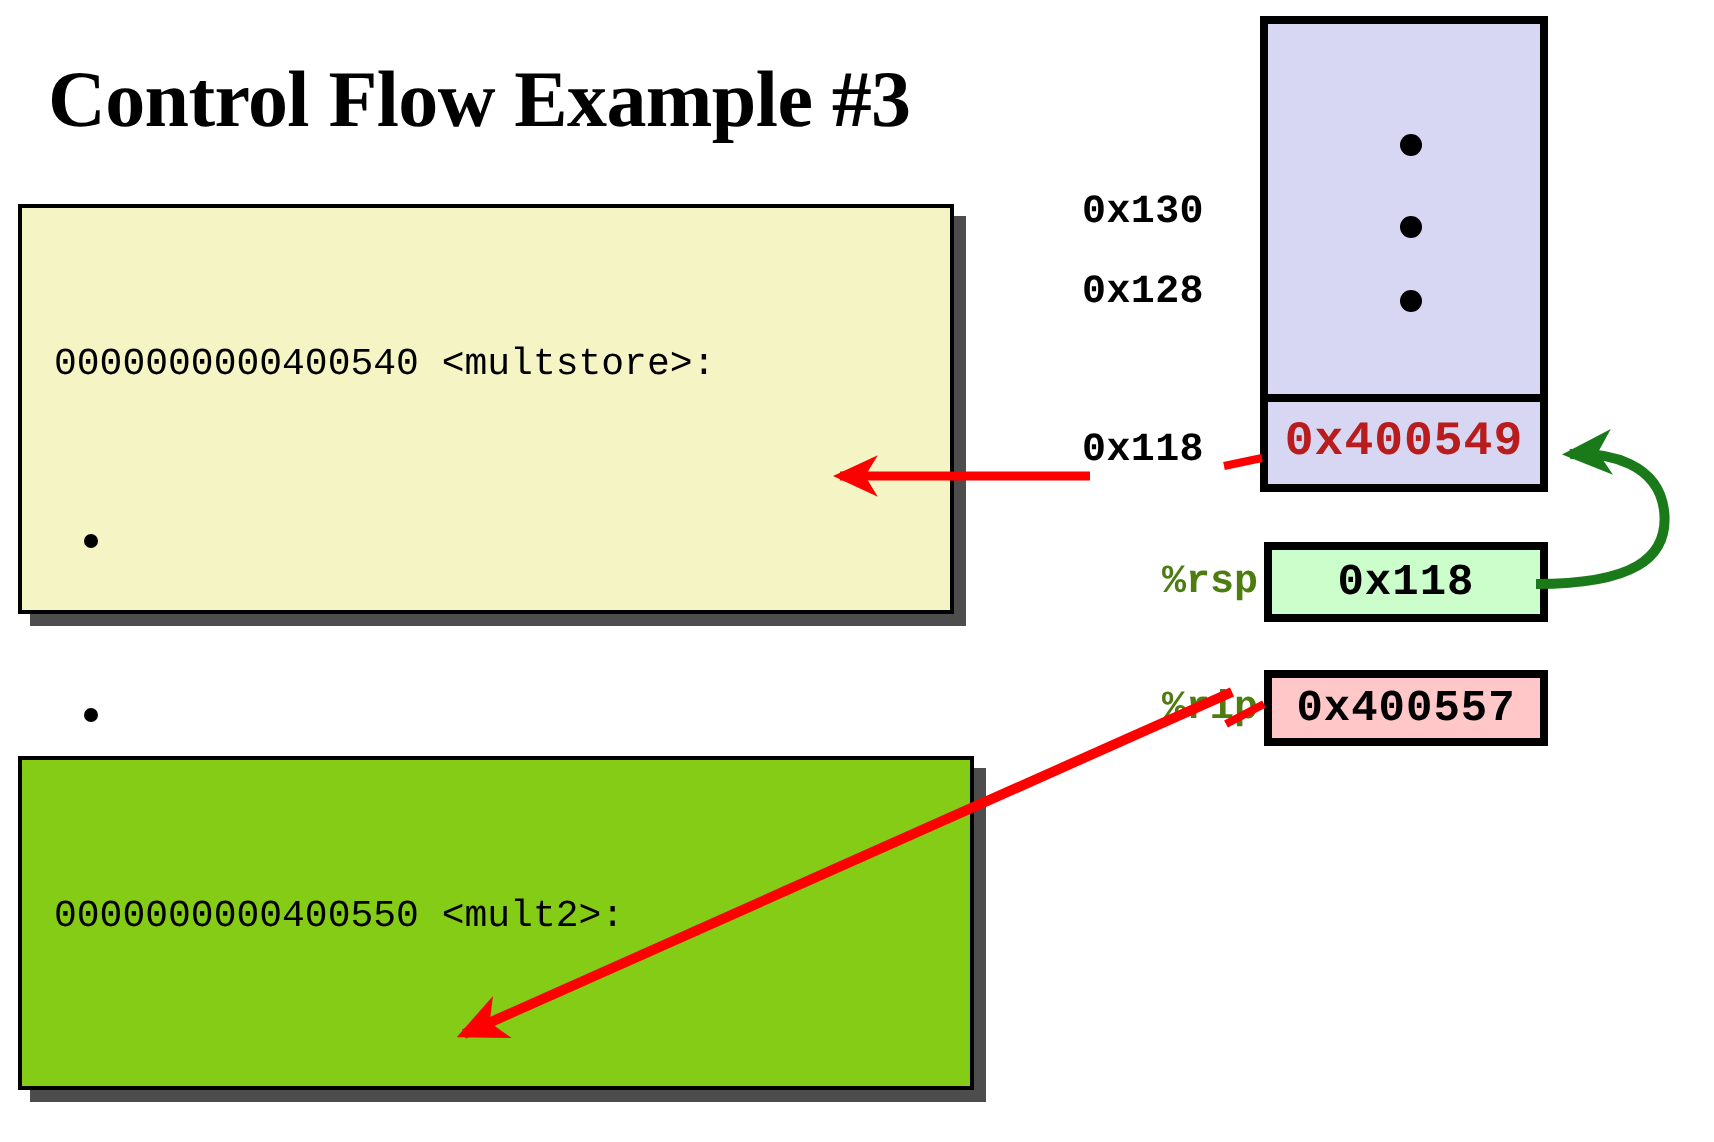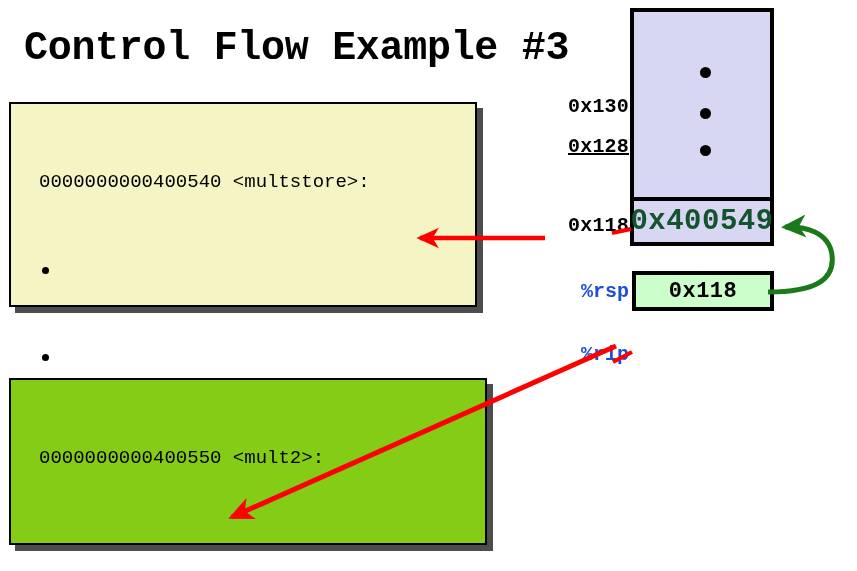--- a/index.html
+++ b/index.html
@@ -14,21 +14,21 @@
     background: #ffffff;
     overflow: hidden;
     font-family: "Liberation Sans", sans-serif;
   }
 
   
   #slide-title {
     position: absolute;
     left: 24px;
     top: 26px;
-    font-family: Liberation Mono, monospace;
+    font-family: Liberation Serif, serif;
     font-size: 40px;
     font-weight: bold;
     color: #000000;
     letter-spacing: -0.3px;
     white-space: nowrap;
   }
 
   
   .code-box {
     position: absolute;
@@ -51,21 +51,21 @@
   }
   #code-box-mult2 {
     left: 9px;
     top: 378px;
     width: 478px;
     height: 167px;
     background: #84cc16;
   }
   .code-line {
     display: block;
-    padding-left: 28px;
+    padding-left: 16px;
     height: 29px;
     white-space: pre;
   }
   .code-line.indent {
     padding-left: 28px;
   }
   .code-dot {
     display: block;
     height: 29px;
     position: relative;
@@ -117,48 +117,47 @@
   #stack-cell-value {
     position: absolute;
     left: 0;
     right: 0;
     bottom: 0;
     height: 41px;
     display: flex;
     align-items: center;
     justify-content: center;
     font-family: "Liberation Mono", "DejaVu Sans Mono", monospace;
-    font-size: 29px;
-    font-weight: bold;
-    color: #14532d;
+    font-size: 24px;
+    font-weight: bold;
+    color: #b91c1c;
     letter-spacing: 0.5px;
   }
 
   .addr-label {
     position: absolute;
     font-family: "Liberation Mono", "DejaVu Sans Mono", monospace;
     font-size: 20px;
     font-weight: bold;
     color: #000000;
-    text-align: right;
     width: 88px;
     letter-spacing: 0.2px;
   }
   #addr-130 { left: 541px; top: 95px; }
-  #addr-128 { left: 541px; top: 135px; text-decoration: underline; }
+  #addr-128 { left: 541px; top: 135px; }
   #addr-120 { left: 541px; top: 175px; }
   #addr-118 { left: 541px; top: 214px; }
 
   
   .reg-label {
     position: absolute;
     font-family: "Liberation Mono", "DejaVu Sans Mono", monospace;
     font-size: 20px;
     font-weight: bold;
-    color: #1d4ed8;
+    color: #4d7c0f;
     text-align: right;
     width: 88px;
   }
   #reg-label-rsp { left: 541px; top: 280px; }
   #reg-label-rip { left: 541px; top: 343px; }
 
   .reg-box {
     position: absolute;
     box-sizing: border-box;
     border: 4px solid #000000;
@@ -230,20 +229,21 @@
       <span id="stack-dot-2" class="stack-dot"></span>
       <span id="stack-dot-3" class="stack-dot"></span>
     </div>
     <div id="stack-cell-value">0x400549</div>
   </div>
 
   <div id="reg-label-rsp" class="reg-label">%rsp</div>
   <div id="reg-box-rsp" class="reg-box">0x118</div>
 
   <div id="reg-label-rip" class="reg-label">%rip</div>
+  <div id="reg-box-rip" class="reg-box">0x400557</div>
 
   <svg id="arrows" viewBox="0 0 857 571" xmlns="http://www.w3.org/2000/svg">
     <defs>
       <marker id="arrowhead-red" markerWidth="5" markerHeight="5" refX="4.2" refY="2.5" orient="auto">
         <polygon points="0,0.2 5,2.5 0,4.8 1.4,2.5" fill="#ff0000"></polygon>
       </marker>
       <marker id="arrowhead-green" markerWidth="5" markerHeight="5" refX="4.2" refY="2.5" orient="auto">
         <polygon points="0,0.2 5,2.5 0,4.8 1.4,2.5" fill="#1a7a1a"></polygon>
       </marker>
     </defs>

